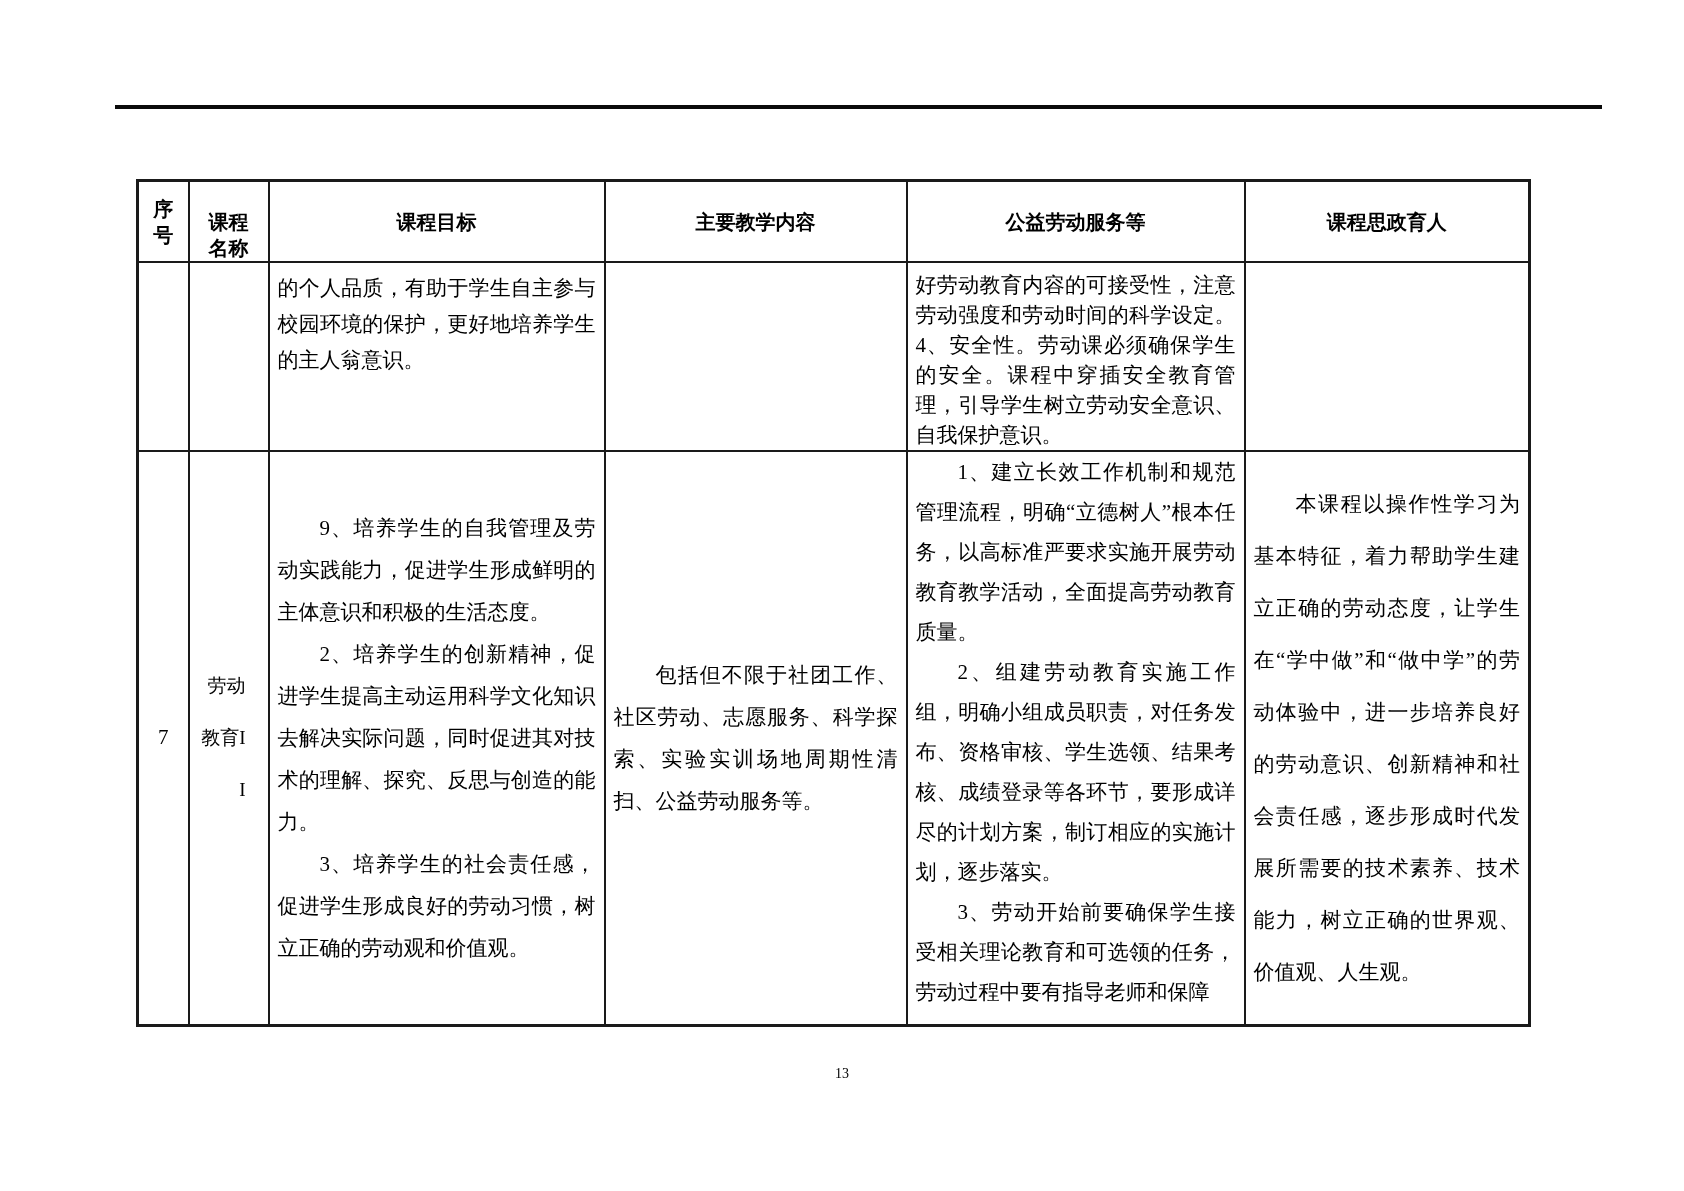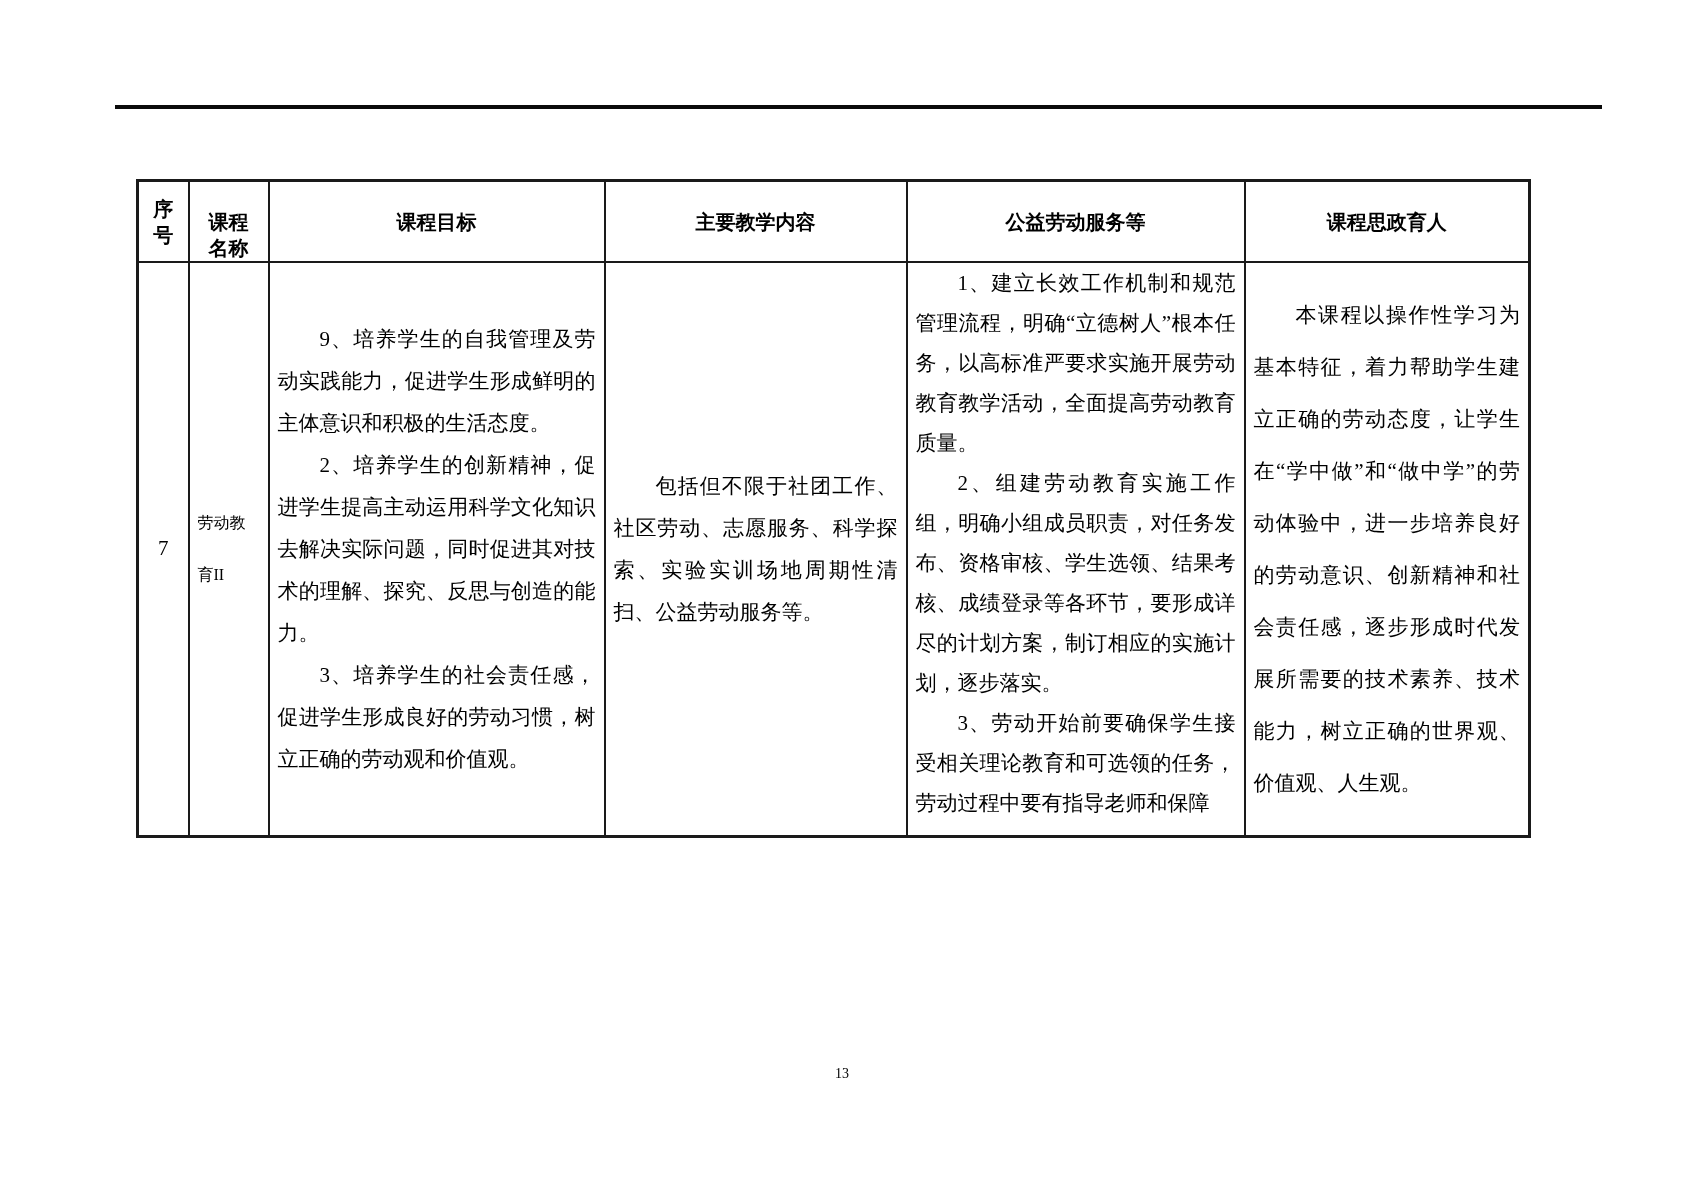--- a/index.html
+++ b/index.html
@@ -71,23 +71,23 @@
 
   
   td.seq-cell {
     text-align: center;
     vertical-align: middle;
     font-size: 21px;
     padding: 0 2px;
   }
   td.name-cell {
     vertical-align: middle;
-    font-size: 16px;
+    font-size: 19px;
     padding: 0 0 0 12px;
-    text-align: left;
+    text-align: right;
   }
   .name-inner {
     width: 48px;
     line-height: 52px;
     word-break: break-all;
   }
 
   
   .cont-obj p {
     line-height: 36px;
@@ -156,20 +156,32 @@
         <th class="hdr">
           <span class="hdr-wrap-2">课程名称</span>
         </th>
         <th class="hdr">课程目标</th>
         <th class="hdr">主要教学内容</th>
         <th class="hdr">公益劳动服务等</th>
         <th class="hdr">课程思政育人</th>
       </tr>
     </thead>
     <tbody>
+      <tr class="row-cont">
+        <td class="cell seq-cell"></td>
+        <td class="cell name-cell"></td>
+        <td class="cell cont-obj">
+          <p>的个人品质，有助于学生自主参与校园环境的保护，更好地培养学生的主人翁意识。</p>
+        </td>
+        <td class="cell"></td>
+        <td class="cell cont-req">
+          <p>好劳动教育内容的可接受性，注意劳动强度和劳动时间的科学设定。4、安全性。劳动课必须确保学生的安全。课程中穿插安全教育管理，引导学生树立劳动安全意识、自我保护意识。</p>
+        </td>
+        <td class="cell"></td>
+      </tr>
       <tr class="row-main">
         <td class="cell seq-cell">7</td>
         <td class="cell name-cell">
           <div class="name-inner">劳动教育II</div>
         </td>
         <td class="cell v-mid obj-col">
           <p>9、培养学生的自我管理及劳动实践能力，促进学生形成鲜明的主体意识和积极的生活态度。</p>
           <p>2、培养学生的创新精神，促进学生提高主动运用科学文化知识去解决实际问题，同时促进其对技术的理解、探究、反思与创造的能力。</p>
           <p>3、培养学生的社会责任感，促进学生形成良好的劳动习惯，树立正确的劳动观和价值观。</p>
         </td>

